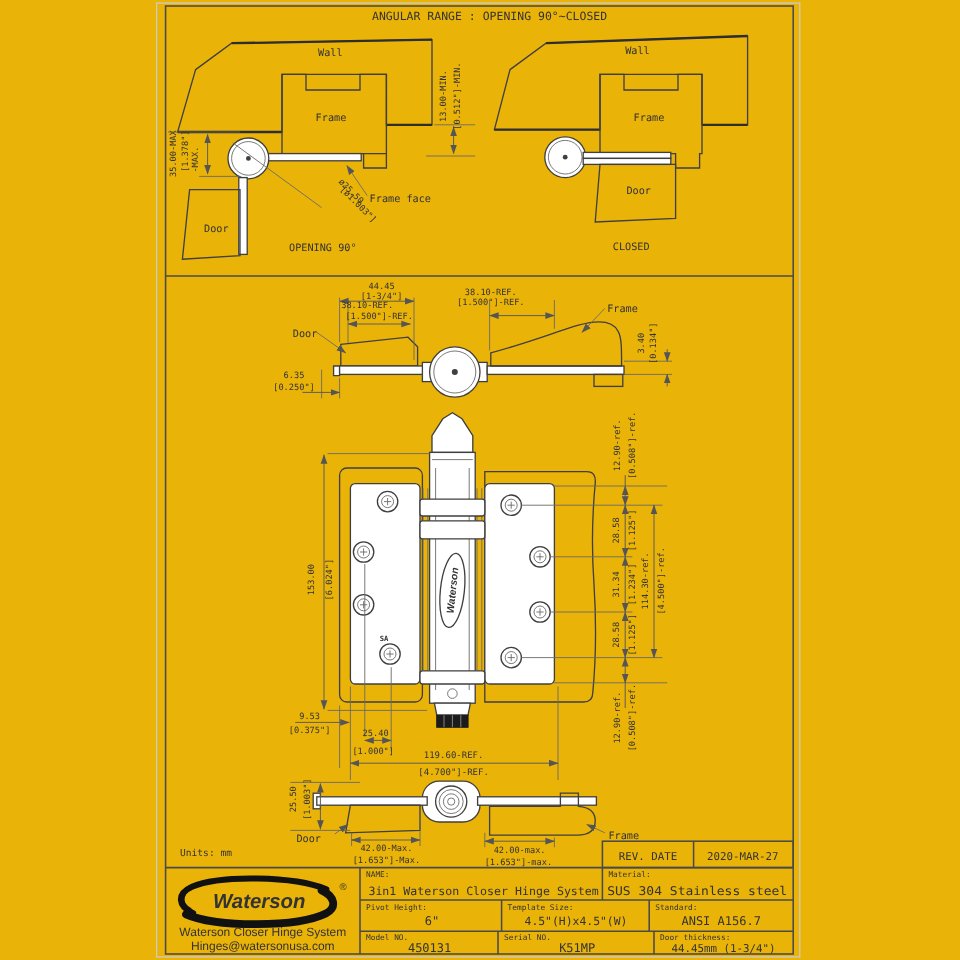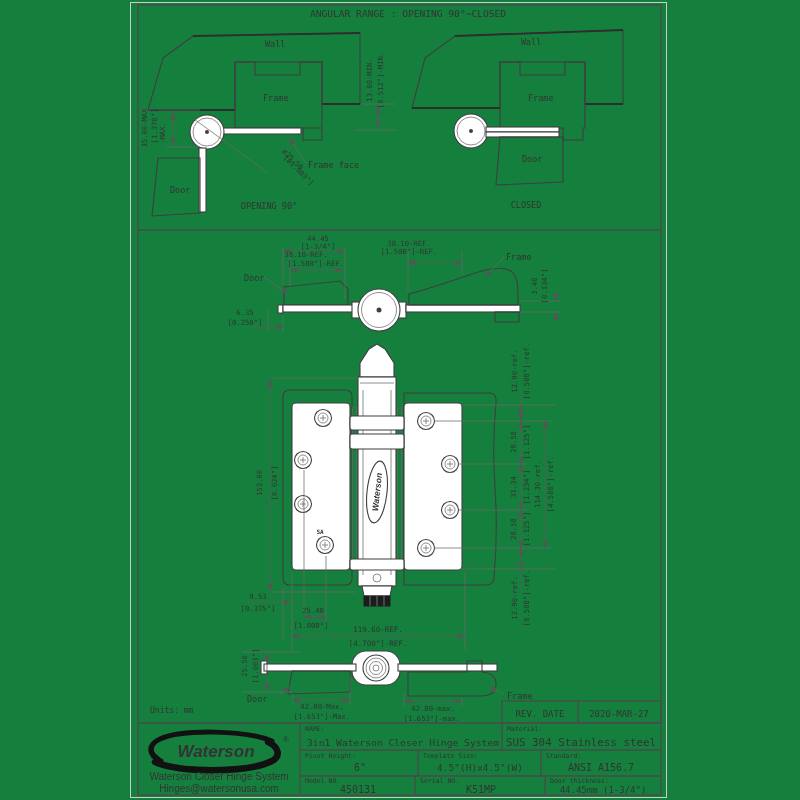--- a/index.html
+++ b/index.html
@@ -1,16 +1,16 @@
 <!DOCTYPE html>
 <html><head>
 <meta charset="utf-8">
 <style>
   html,body{margin:0;padding:0;background:#fff;}
-  .page{position:relative;width:800px;height:800px;background:#15803d;overflow:hidden;}
+  .page{position:relative;width:800px;height:800px;background:#eab308;overflow:hidden;}
   svg text{font-family:"DejaVu Sans Mono",monospace;fill:#333;}
   .ln{stroke:#3f3f3f;stroke-width:1.1;fill:none}
   .lnf{stroke:#3f3f3f;stroke-width:1.1;fill:#fff}
   .thk{stroke:#2e2e2e;stroke-width:1.9;fill:none}
   .thin{stroke:#6a6a6a;stroke-width:.75;fill:none}
   .dim{stroke:#5a5a5a;stroke-width:.8;fill:none}
   .bd{stroke:#4a4a4a;stroke-width:1.3;fill:none}
   .t6{font-size:6px}.t65{font-size:6.5px}.t7{font-size:7.2px}.t75{font-size:7.5px}
   .t8{font-size:8px}.t85{font-size:8.5px}.t9{font-size:9px}.t95{font-size:9.5px}.t10{font-size:10px}
   .sans{font-family:"Liberation Sans",sans-serif}

